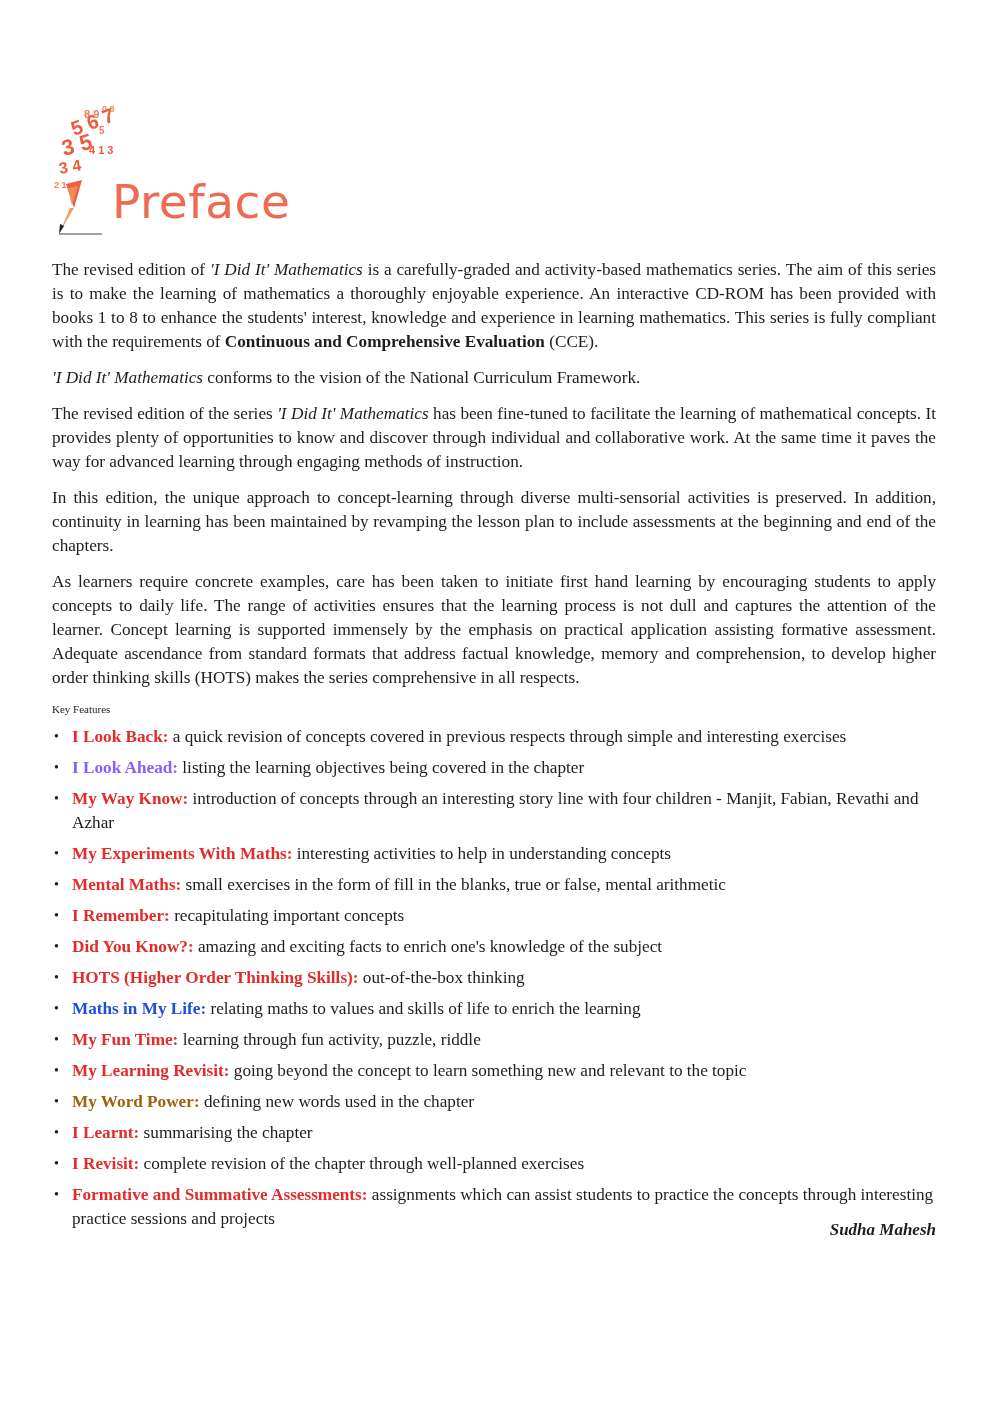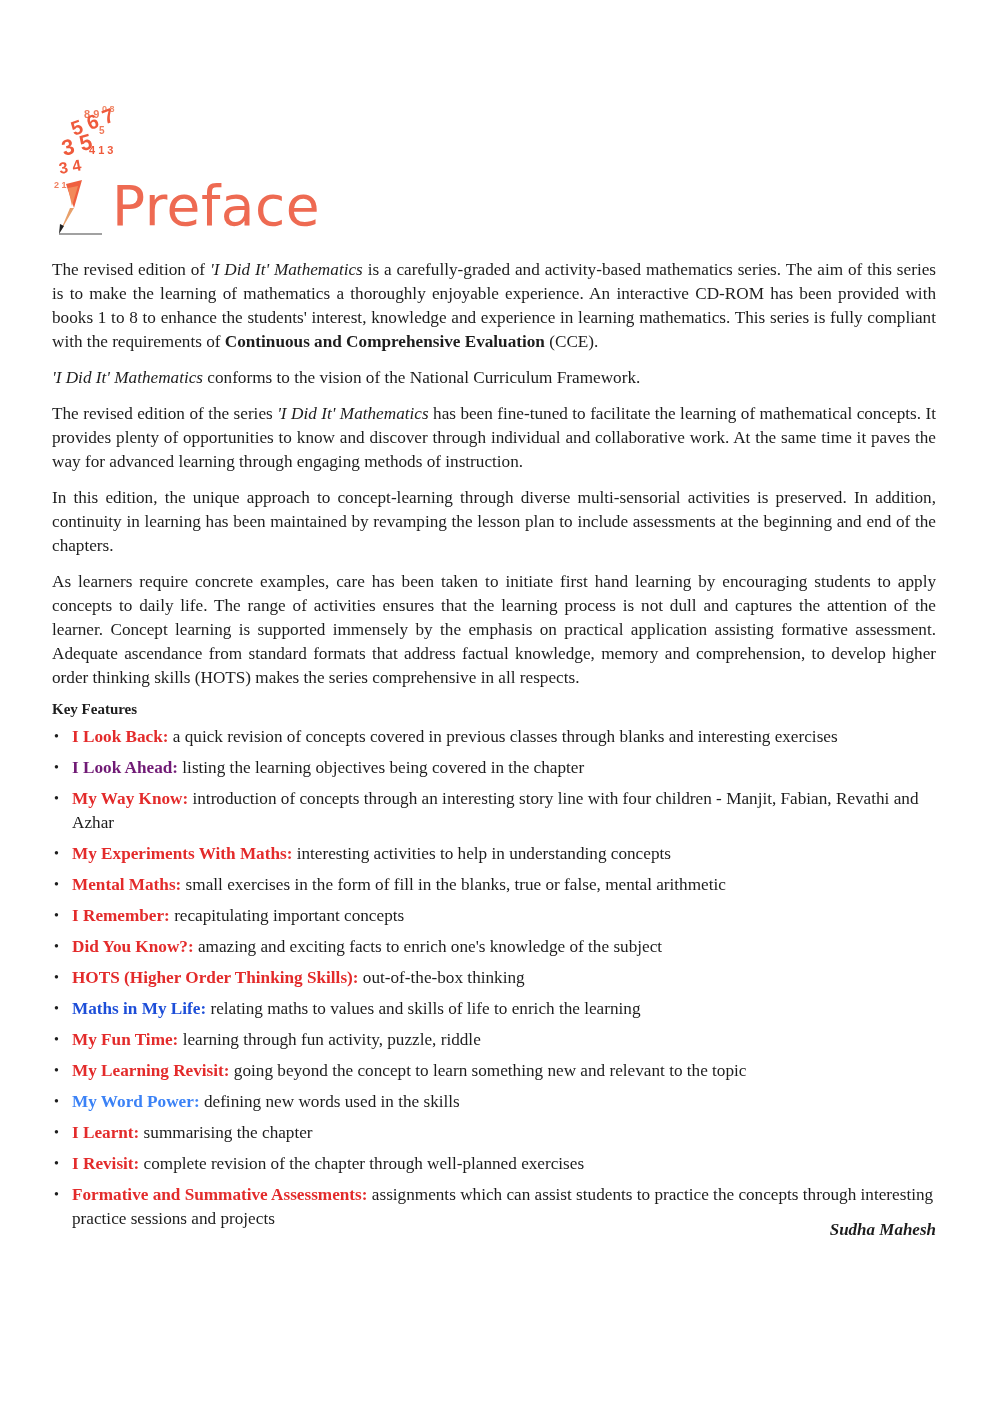--- a/index.html
+++ b/index.html
@@ -1,26 +1,26 @@
 <!DOCTYPE html>
 <html><head>
   <meta charset="utf-8">
   <style>
     html, body { margin: 0; padding: 0; background: #ffffff; }
     body { width: 1000px; height: 1401px; position: relative; overflow: hidden;
            font-family: "Liberation Serif", "DejaVu Serif", serif; color: #1d1d1d; }
     .logo { position: absolute; left: 44px; top: 96px; width: 100px; height: 140px; }
     .title { position: absolute; left: 112px; top: 174px; font-family: "DejaVu Sans", "Liberation Sans", sans-serif;
-             font-size: 55px; color: #ee6a52; letter-spacing: 0.5px; margin: 0; font-weight: normal; }
+             font-size: 47px; color: #ee6a52; letter-spacing: 0.5px; margin: 0; font-weight: normal; }
     .content { position: absolute; left: 52px; top: 246px; width: 884px; font-size: 17.2px; line-height: 24px; }
     .content p { margin: 12px 0 7px 0; text-align: justify; }
     .content p.nj { text-align: left; }
     .content i { font-style: italic; }
     .content b { font-weight: bold; }
-    .kf { font-weight: bold; margin: 6px 0 4px 0; font-size: 15px; }
+    .kf { font-weight: normal; margin: 6px 0 4px 0; font-size: 11px; }
     ul.features { list-style: none; margin: 0; padding: 0; }
     ul.features li { position: relative; padding-left: 20px; margin: 0 0 7px 0; line-height: 24px; }
     ul.features li .bullet { position: absolute; left: 2px; top: 0; font-size: 14px; }
     ul.features li .term { color: #e32b2b; font-weight: bold; }
     .signature { position: absolute; right: 64px; top: 1220px; font-style: italic; font-weight: bold; font-size: 17px; margin-left: 20px; }
   </style>
 </head>
 <body>
 
 <div class="logo">
@@ -48,31 +48,31 @@
 <div class="content">
   <div id="paras">
       <p><span>The revised edition of </span><i>'I Did It' Mathematics</i><span> is a carefully-graded and activity-based mathematics series. The aim of this series is to make the learning of mathematics a thoroughly enjoyable experience. An interactive CD-ROM has been provided with books 1 to 8 to enhance the students' interest, knowledge and experience in learning mathematics. This series is fully compliant with the requirements of </span><b>Continuous and Comprehensive Evaluation</b><span> (CCE).</span></p>
       <p class="nj"><i>'I Did It' Mathematics</i><span> conforms to the vision of the National Curriculum Framework.</span></p>
       <p><span>The revised edition of the series </span><i>'I Did It' Mathematics</i><span> has been fine-tuned to facilitate the learning of mathematical concepts. It provides plenty of opportunities to know and discover through individual and collaborative work. At the same time it paves the way for advanced learning through engaging methods of instruction.</span></p>
       <p><span>In this edition, the unique approach to concept-learning through diverse multi-sensorial activities is preserved. In addition, continuity in learning has been maintained by revamping the lesson plan to include assessments at the beginning and end of the chapters.</span></p>
       <p><span>As learners require concrete examples, care has been taken to initiate first hand learning by encouraging students to apply concepts to daily life. The range of activities ensures that the learning process is not dull and captures the attention of the learner. Concept learning is supported immensely by the emphasis on practical application assisting formative assessment. Adequate ascendance from standard formats that address factual knowledge, memory and comprehension, to develop higher order thinking skills (HOTS) makes the series comprehensive in all respects.</span></p>
     </div>
   <div class="kf">Key Features</div>
   <ul class="features" id="features">
-      <li><span class="bullet">•</span><span class="term" style="color: rgb(227, 43, 43);">I Look Back:</span><span> a quick revision of concepts covered in previous classes through blanks and interesting exercises</span></li>
-      <li><span class="bullet">•</span><span class="term" style="color: #701a75;">I Look Ahead:</span><span> listing the learning objectives being covered in the chapter</span></li>
+      <li><span class="bullet">•</span><span class="term" style="color: rgb(227, 43, 43);">I Look Back:</span><span> a quick revision of concepts covered in previous respects through simple and interesting exercises</span></li>
+      <li><span class="bullet">•</span><span class="term" style="color: #8b5cf6;">I Look Ahead:</span><span> listing the learning objectives being covered in the chapter</span></li>
       <li><span class="bullet">•</span><span class="term" style="color: rgb(227, 43, 43);">My Way Know:</span><span> introduction of concepts through an interesting story line with four children - Manjit, Fabian, Revathi and Azhar</span></li>
       <li><span class="bullet">•</span><span class="term" style="color: rgb(227, 43, 43);">My Experiments With Maths:</span><span> interesting activities to help in understanding concepts</span></li>
       <li><span class="bullet">•</span><span class="term" style="color: rgb(227, 43, 43);">Mental Maths:</span><span> small exercises in the form of fill in the blanks, true or false, mental arithmetic</span></li>
       <li><span class="bullet">•</span><span class="term" style="color: rgb(227, 43, 43);">I Remember:</span><span> recapitulating important concepts</span></li>
       <li><span class="bullet">•</span><span class="term" style="color: rgb(227, 43, 43);">Did You Know?:</span><span> amazing and exciting facts to enrich one's knowledge of the subject</span></li>
       <li><span class="bullet">•</span><span class="term" style="color: rgb(227, 43, 43);">HOTS (Higher Order Thinking Skills):</span><span> out-of-the-box thinking</span></li>
       <li><span class="bullet">•</span><span class="term" style="color: #1d4ed8; text-align: right;">Maths in My Life:</span><span> relating maths to values and skills of life to enrich the learning</span></li>
       <li><span class="bullet">•</span><span class="term" style="color: rgb(227, 43, 43);">My Fun Time:</span><span> learning through fun activity, puzzle, riddle</span></li>
       <li><span class="bullet">•</span><span class="term" style="color: rgb(227, 43, 43);">My Learning Revisit:</span><span> going beyond the concept to learn something new and relevant to the topic</span></li>
-      <li><span class="bullet">•</span><span class="term" style="color: #3b82f6;">My Word Power:</span><span> defining new words used in the skills</span></li>
+      <li><span class="bullet">•</span><span class="term" style="color: #a16207;">My Word Power:</span><span> defining new words used in the chapter</span></li>
       <li><span class="bullet">•</span><span class="term" style="color: rgb(227, 43, 43);">I Learnt:</span><span> summarising the chapter</span></li>
       <li><span class="bullet">•</span><span class="term" style="color: rgb(227, 43, 43);">I Revisit:</span><span> complete revision of the chapter through well-planned exercises</span></li>
       <li><span class="bullet">•</span><span class="term" style="color: rgb(227, 43, 43); text-align: right;">Formative and Summative Assessments:</span><span> assignments which can assist students to practice the concepts through interesting practice sessions and projects</span></li>
     </ul>
 </div>
 
 <div class="signature">Sudha Mahesh</div>
 
 </body></html>

